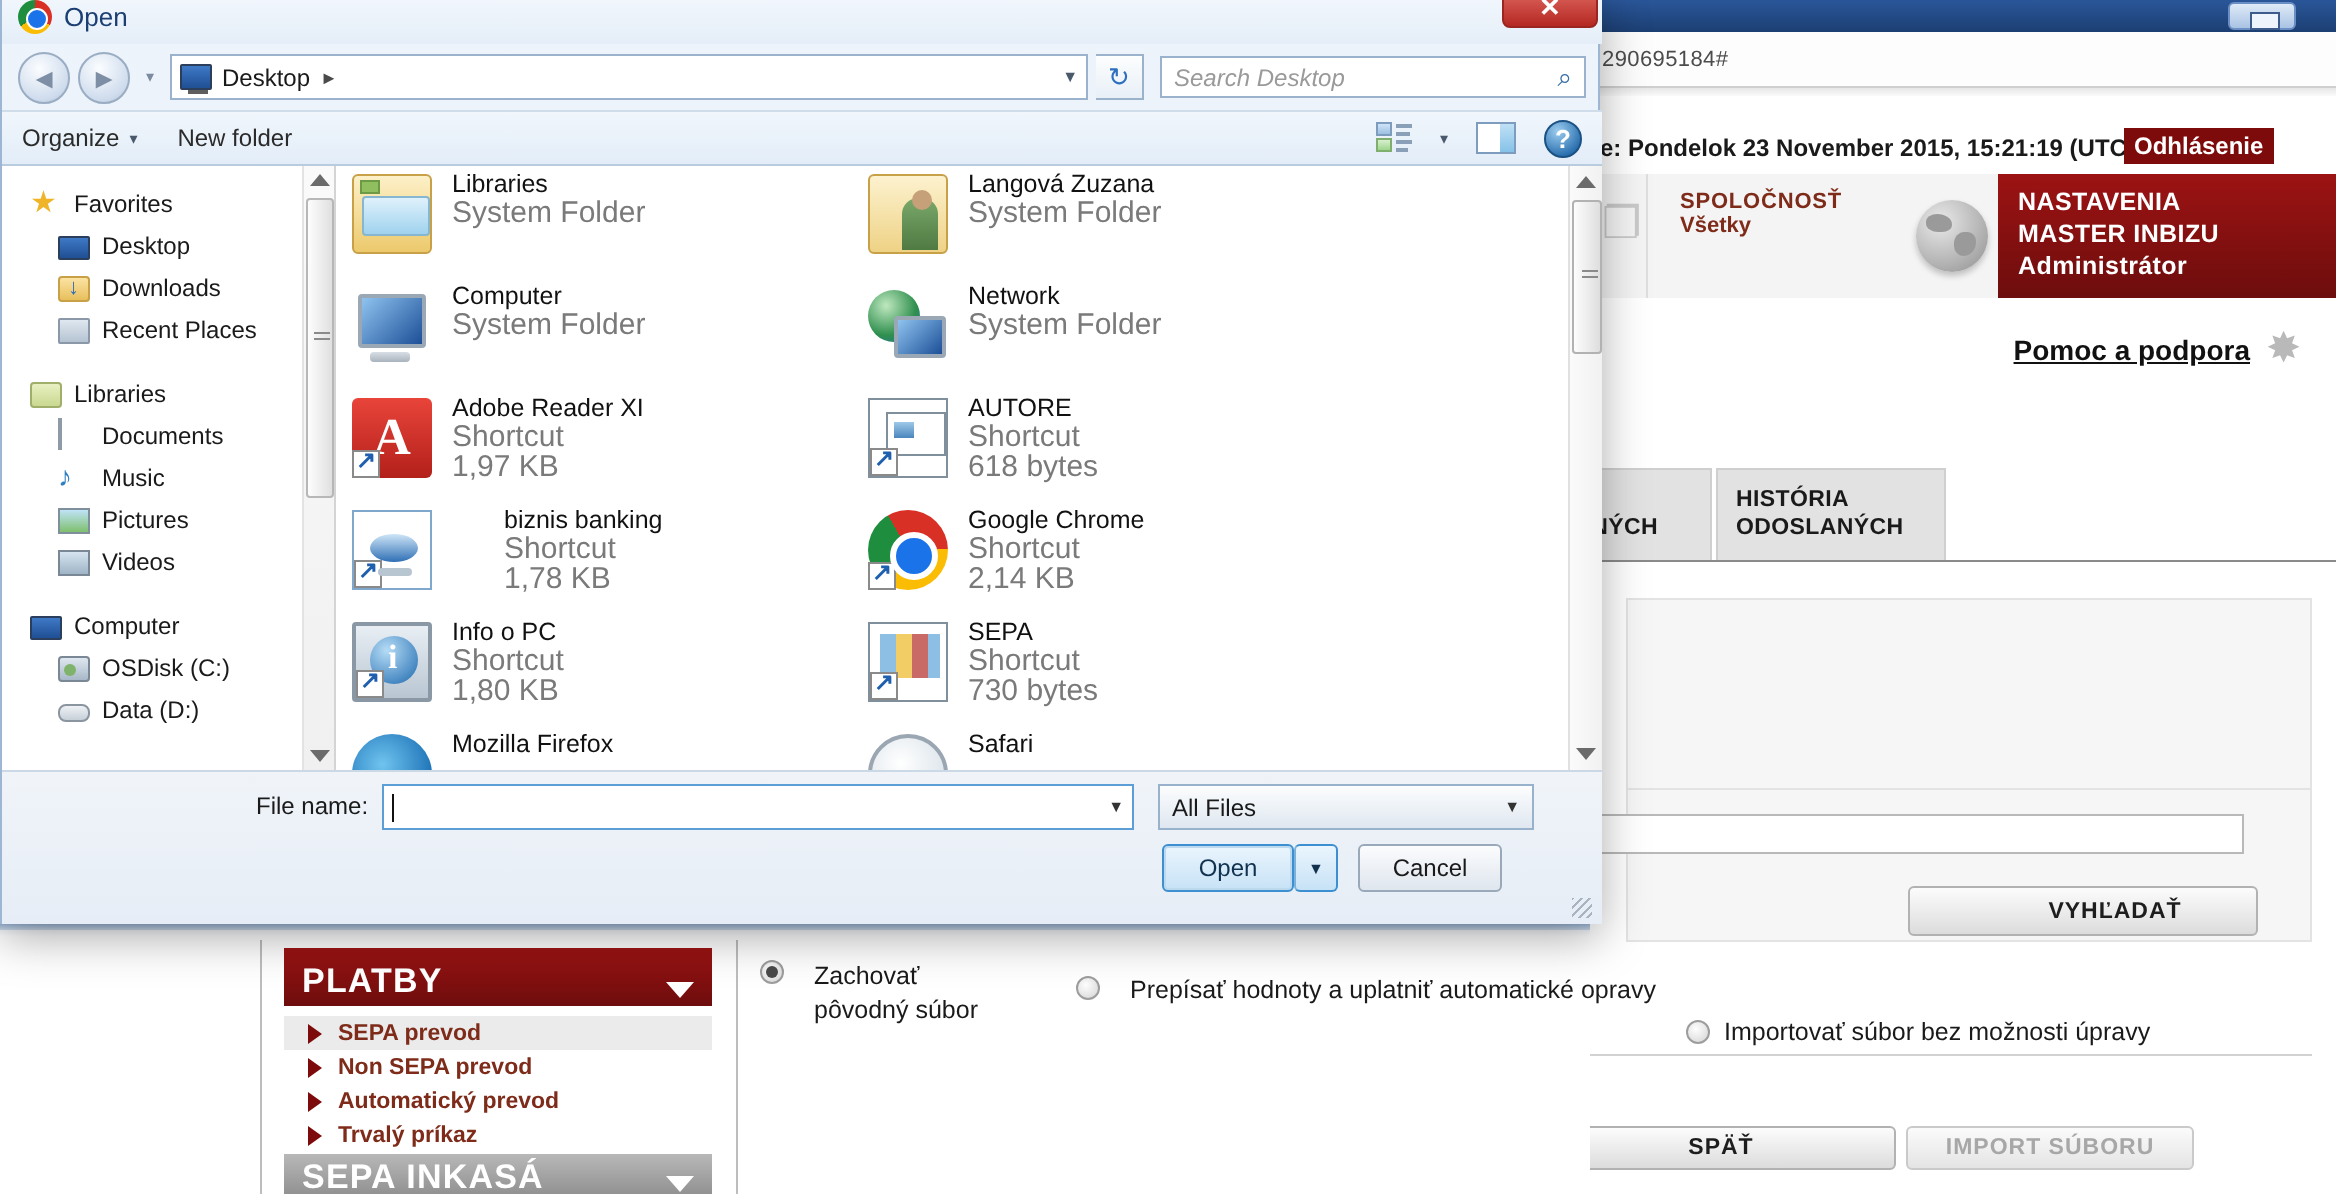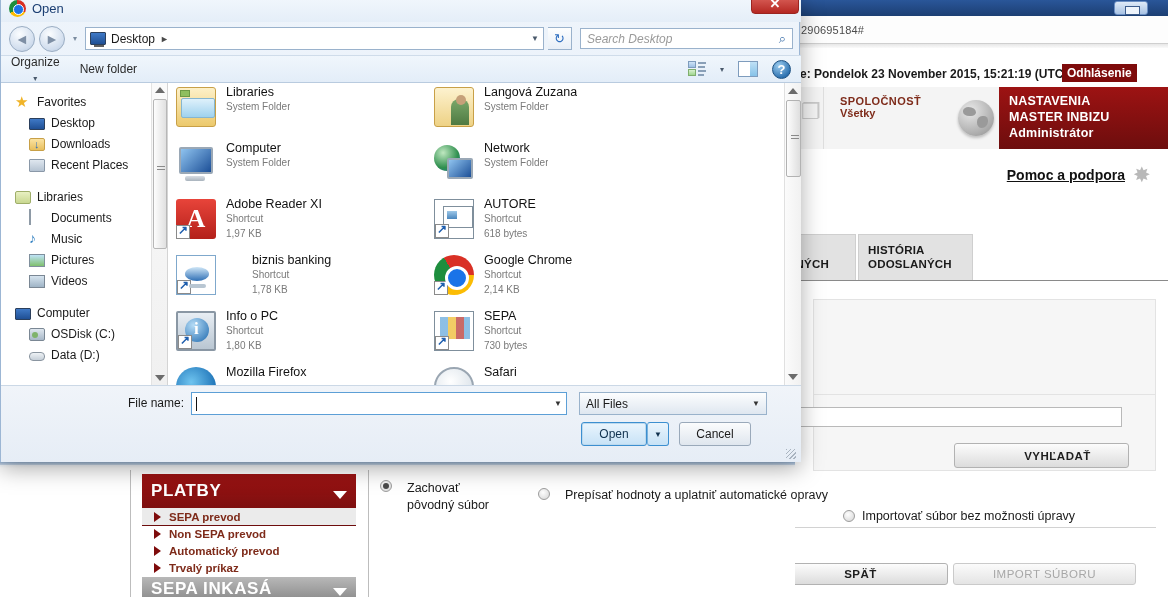--- a/index.html
+++ b/index.html
@@ -133,38 +133,38 @@
     content:""; display:block; width:6px;height:6px;border-radius:50%;
     background:#4a4a4a; margin:2px auto 0;
   }
   .btn-spat{
     position:absolute; left:-22px; top:514px; width:175px; height:22px;
     background:linear-gradient(#fcfcfc,#dcdcdc); border:1px solid #b2b2b2; border-radius:3px;
     font-size:11.5px; font-weight:bold; color:#1d1d1d; letter-spacing:.5px;
     display:flex; align-items:center; justify-content:center; cursor:pointer;
   }
   .btn-import{
-    position:absolute; left:158px; top:514px; width:183px; height:22px;
+    position:absolute; left:158px; top:514px; width:144px; height:22px;
     background:linear-gradient(#fbfbfb,#e4e4e4); border:1px solid #cacaca; border-radius:3px;
-    font-size:11.5px; font-weight:normal; color:#a7a7a7; letter-spacing:.5px;
+    font-size:11.5px; font-weight:bold; color:#a7a7a7; letter-spacing:.5px;
     display:flex; align-items:center; justify-content:center; cursor:pointer;
   }
 
   
   .page-lower { position:absolute; left:0; top:462px; width:795px; height:135px; background:#fff; }
   .page-lower-topline{ position:absolute; left:0; top:0; width:795px; height:3px;
      background:linear-gradient(#9db9d8,#cddbec); }
   .page-lower-topline2{ position:absolute; left:0; top:3px; width:795px; height:3px;
      background:linear-gradient(#f2f6fa,#ffffff); }
 
   .content-divider{ position:absolute; left:130px; top:8px; width:1px; height:127px; background:#bdbdbd; }
   .content-divider2{ position:absolute; left:368px; top:8px; width:1px; height:127px; background:#bdbdbd; }
 
   .menu-platby{
-    position:absolute; left:142px; top:12px; width:214px; height:52px;
+    position:absolute; left:142px; top:12px; width:214px; height:29px;
     background:linear-gradient(#9d1313,#6d0d0d);
     color:#fff; font-size:17px; font-weight:bold; letter-spacing:.6px;
     padding:7px 0 0 9px;
   }
   .menu-caret{
     position:absolute; right:9px; top:17px; width:0;height:0;
     border-left:7px solid transparent;border-right:7px solid transparent;border-top:8px solid #ffffff;
   }
   .menu-list{ position:absolute; left:142px; top:46px; width:214px; }
   .menu-item{
@@ -255,21 +255,21 @@
   }
   .search-ph{ font-size:12px; color:#9a9a9a; font-style:italic; }
   .search-mag{ margin-left:auto; color:#3a6ea8; font-size:13px; }
 
   .dlg-toolbar{
     position:absolute; left:0; top:61px; width:800px; height:28px;
     background:linear-gradient(#f0f6fc,#e3edf8);
     border-top:1px solid #cfdcea; border-bottom:1px solid #b9cbdf;
     display:flex; align-items:center; padding:0 10px; gap:20px;
   }
-  .tb-item{ font-size:12px; color:#2b2b2b; display:flex; align-items:center; gap:5px; cursor:pointer;flex-direction:column; }
+  .tb-item{ font-size:12px; color:#2b2b2b; display:flex; align-items:center; gap:5px; cursor:pointer; }
   .tb-caret{ font-size:8px; color:#4a5a6c; }
   .tb-right{ margin-left:auto; display:flex; align-items:center; gap:14px; }
   .icon-views{ width:18px;height:16px; position:relative; cursor:pointer; }
   .icon-views i{ position:absolute; display:block; }
   .iv-a{ left:0;top:0;width:8px;height:7px;background:linear-gradient(#cfe3f7,#9dc0e4);border:1px solid #7e9cbd; }
   .iv-b{ left:0;top:8px;width:8px;height:7px;background:linear-gradient(#d8f0cf,#9fd68d);border:1px solid #7fae6e; }
   .iv-c{ left:10px;top:1px;width:8px;height:2px;background:#8aa0b8; }
   .iv-d{ left:10px;top:5px;width:7px;height:2px;background:#8aa0b8; }
   .iv-e{ left:10px;top:9px;width:8px;height:2px;background:#8aa0b8; }
   .iv-f{ left:10px;top:13px;width:6px;height:2px;background:#8aa0b8; }
@@ -326,21 +326,21 @@
     flex:1; background:#fff; border-left:1px solid #d4d4d4;
     position:relative; overflow:hidden;
   }
   .list-grid{ position:absolute; left:0; top:0; width:588px; padding:6px 0 0 6px; }
   .file-item{
     position:absolute; width:250px; height:56px; display:flex; gap:10px; padding-left:8px; cursor:pointer;
   }
   .fi-icon{ width:40px;height:40px; flex:none; position:relative; margin-top:4px; }
   .fi-text{ padding-top:2px; overflow:hidden; }
   .fi-name{ font-size:12.5px; color:#111; white-space:nowrap; }
-  .fi-meta{ font-size:10px; color:#7a7a7a; line-height:15px; }
+  .fi-meta{ font-size:15px; color:#7a7a7a; line-height:15px; }
   .shortcut-badge{
     position:absolute; left:0; bottom:0; width:14px;height:14px;
     background:#fff; border:1px solid #8a8a8a;
   }
   .shortcut-badge::after{
     content:"↗"; position:absolute; left:1px; top:-3px; font-size:12px; color:#1f5fae; font-weight:bold;
   }
 
   
   .ic-libraries{ background:linear-gradient(#fdf0c8,#ecc96c); border:1px solid #c8a047; border-radius:3px; }

